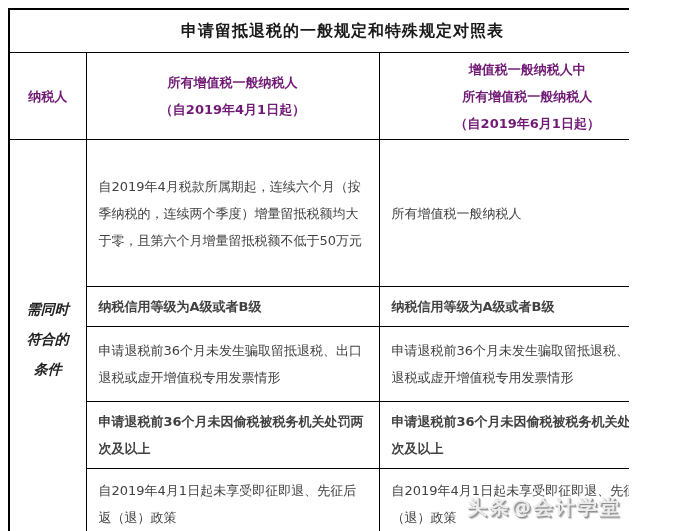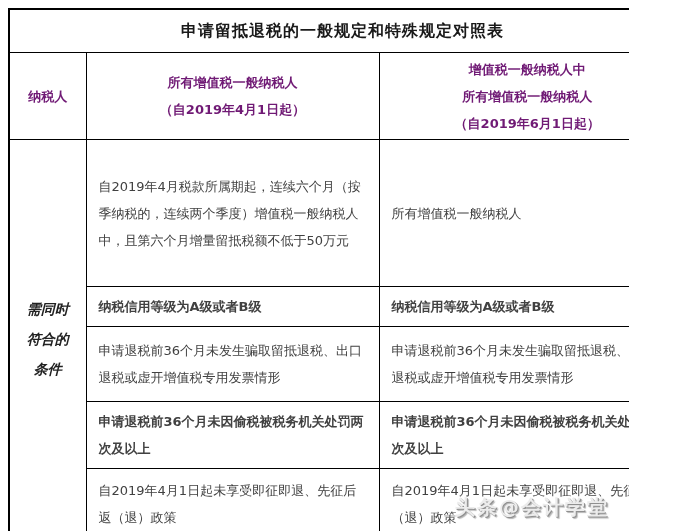--- a/index.html
+++ b/index.html
@@ -59,21 +59,21 @@
     padding: 6px 12px;
     text-align: left;
   }
   tr.row-1 td.cond { height: 134px; }
   tr.row-2 td.cond { height: 27px; font-weight: bold; }
   tr.row-3 td.cond { height: 62px; }
   tr.row-4 td.cond { height: 45px; font-weight: bold; }
   tr.row-5 td.cond { height: 57px; }
   .watermark {
     position: absolute;
-    right: 20px;
+    right: 8px;
     bottom: 10px;
     font-size: 20px;
     font-weight: bold;
     letter-spacing: 2px;
     color: #ececec;
     text-shadow: 1px 1px 0 #8f8f8f, 2px 2px 1px #b5b5b5;
     z-index: 5;
     pointer-events: none;
   }
 </style>
@@ -104,21 +104,21 @@
           <div class="hline">所有增值税一般纳税人</div>
           <div class="hline">（自2019年6月1日起）</div>
         </td>
       </tr>
       <tr class="row-1">
         <td class="side-label" rowspan="5">
           <div class="sline">需同时</div>
           <div class="sline">符合的</div>
           <div class="sline">条件</div>
         </td>
-        <td class="cond">自2019年4月税款所属期起，连续六个月（按季纳税的，连续两个季度）增值税一般纳税人中，且第六个月增量留抵税额不低于50万元</td>
+        <td class="cond">自2019年4月税款所属期起，连续六个月（按季纳税的，连续两个季度）增量留抵税额均大于零，且第六个月增量留抵税额不低于50万元</td>
         <td class="cond">所有增值税一般纳税人</td>
       </tr>
       <tr class="row-2">
         <td class="cond">纳税信用等级为A级或者B级</td>
         <td class="cond">纳税信用等级为A级或者B级</td>
       </tr>
       <tr class="row-3">
         <td class="cond">申请退税前36个月未发生骗取留抵退税、出口退税或虚开增值税专用发票情形</td>
         <td class="cond">申请退税前36个月未发生骗取留抵退税、出口退税或虚开增值税专用发票情形</td>
       </tr>

